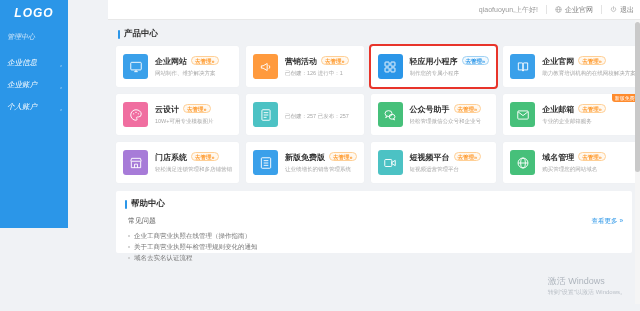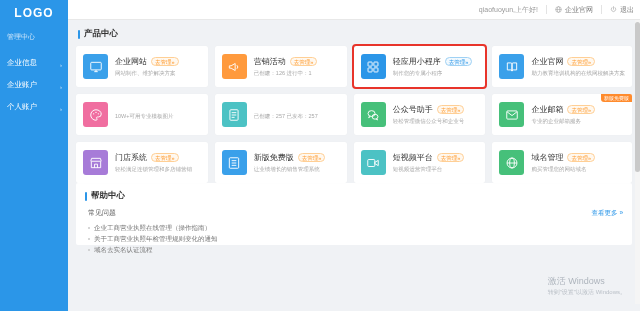--- a/index.html
+++ b/index.html
@@ -7,25 +7,26 @@
     width: 640px; height: 311px; overflow: hidden;
     font-family: "Liberation Sans", sans-serif;
     background: #f0f2f5;
     font-size: 12px;
     color: #333;
   }
   .app { position: relative; width: 640px; height: 311px; display: flex; }
 
   
   .sidebar {
-    width: 68px; height: 311px;
+    width: 68px; height: 228px;
     background: #2b96e8;
     color: #fff;
     flex: 0 0 68px;
     position: relative;
+    font-style: italic;
   }
   .logo {
     height: 26px;
     display: flex; align-items: center; justify-content: center;
     font-size: 12px; font-weight: bold; letter-spacing: 1px;
     color: #fff;
     background: #2b96e8;
   }
   .nav-title {
     font-size: 7px; color: #cfe6fa;
@@ -37,21 +38,21 @@
     padding-left: 7px;
     font-size: 7.5px;
     color: #ffffff;
     position: relative;
   }
   .nav-item .chev {
     position: absolute; right: 6px; font-size: 6px; color: #d6ebfb;
   }
 
   
-  .main { flex: 1; height: 304px; position: relative; background: #f0f2f5; overflow: hidden; }
+  .main { flex: 1; height: 304px; position: relative; background: #f0f2f5; overflow: hidden; padding-left: 40px; }
 
   .topbar {
     height: 20px; background: #ffffff;
     display: flex; align-items: center; justify-content: flex-end;
     padding-right: 6px; gap: 8px;
     border-bottom: 1px solid #e8e8e8;
     font-size: 7px; color: #8a8a8a;
   }
   .topbar .welcome { color: #9a9a9a; }
   .topbar .pill {
@@ -87,21 +88,21 @@
     box-shadow: 0 0 1px rgba(0,0,0,0.06);
   }
   .card .thumb {
     width: 25px; height: 25px; border-radius: 3px;
     flex: 0 0 25px;
     display: flex; align-items: center; justify-content: center;
     color: #fff;
   }
   .card .thumb svg { width: 14px; height: 14px; display: block; }
   .card .body { flex: 1; min-width: 0; }
-  .card .row1 { display: flex; align-items: center; gap: 4px; }
+  .card .row1 { display: flex; gap: 4px; font-weight: bold; }
   .card .name { font-size: 8px; color: #333; white-space: nowrap; }
   .card .tag {
     font-size: 5.5px; color: #ff9a2e; border: 1px solid #ffcf95;
     border-radius: 6px; padding: 0 3px; line-height: 8px; height: 9px;
     display: inline-flex; align-items: center; background: #fff8ef;
     white-space: nowrap;
   }
   .card .tag.blue { color: #2b96e8; border-color: #9fd1f4; background: #f2f9fe; }
   .card .desc {
     font-size: 5.5px; color: #a8a8a8; margin-top: 3px;
@@ -110,21 +111,21 @@
   .card .stats { font-size: 5.5px; color: #a8a8a8; margin-top: 3px; white-space: nowrap; }
   .card .corner {
     position: absolute; top: 0; right: 0;
     background: #ff8b2d; color: #fff;
     font-size: 5px; padding: 1px 3px;
     border-radius: 0 2px 0 3px;
   }
   .card.highlight { outline: 2px solid #e8342a; }
 
   .help {
-    background: #fff; border-radius: 2px; 
+    background: #fff; border-radius: 2px; margin-top: 8px;
     padding: 7px 9px 9px 9px; height: 62px;
   }
   .help-title { display:flex; align-items:center; gap:4px; font-size: 8.5px; font-weight: bold; color:#333; }
   .help-title .bar { display:inline-block; width:2px; height:9px; background:#2b96e8; border-radius:1px; }
   .help-sub {
     display: flex; align-items: center; justify-content: space-between;
     margin: 6px 0 4px 3px;
   }
   .help-sub .label { font-size: 7px; color: #666; }
   .help-sub .more { font-size: 6.5px; color: #2b96e8; }
@@ -277,20 +278,24 @@
         <div class="card">
           <div class="thumb" style="background:#f06ea0">
             <svg viewBox="0 0 24 24" fill="none" stroke="#fff" stroke-width="1.6">
                 <path d="M12 3a9 9 0 1 0 0 18c1.2 0 1.8-.8 1.8-1.6 0-1.4-1-1.6-1-2.6 0-.8.7-1.4 1.6-1.4H16a5 5 0 0 0 5-5c0-4-4-7.4-9-7.4z"></path>
                 <circle cx="8" cy="10" r="1.1" fill="#fff" stroke="none"></circle>
                 <circle cx="12" cy="7.5" r="1.1" fill="#fff" stroke="none"></circle>
                 <circle cx="16" cy="10" r="1.1" fill="#fff" stroke="none"></circle>
               </svg>
           </div>
           <div class="body">
+            <div class="row1">
+              <span class="name">云设计</span>
+              <span class="tag">去管理»</span>
+            </div>
             <div class="desc">10W+可用专业模板图片</div>
           </div>
         </div>
 
         <div class="card">
           <div class="thumb" style="background:#4cc2c4">
             <svg viewBox="0 0 24 24" fill="none" stroke="#fff" stroke-width="1.6">
                 <rect x="5" y="3" width="14" height="18" rx="1.5"></rect>
                 <line x1="8" y1="8" x2="16" y2="8"></line>
                 <line x1="8" y1="12" x2="16" y2="12"></line>

